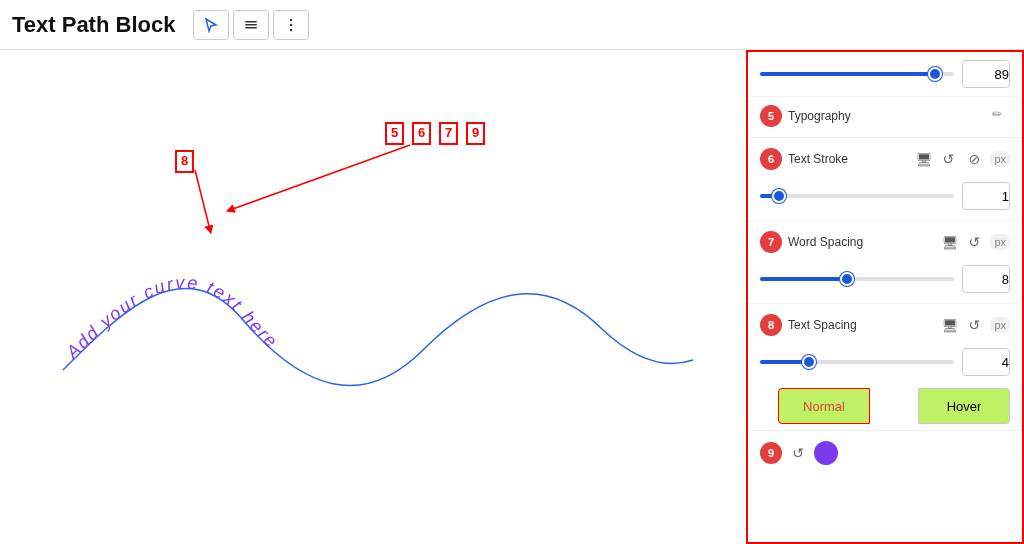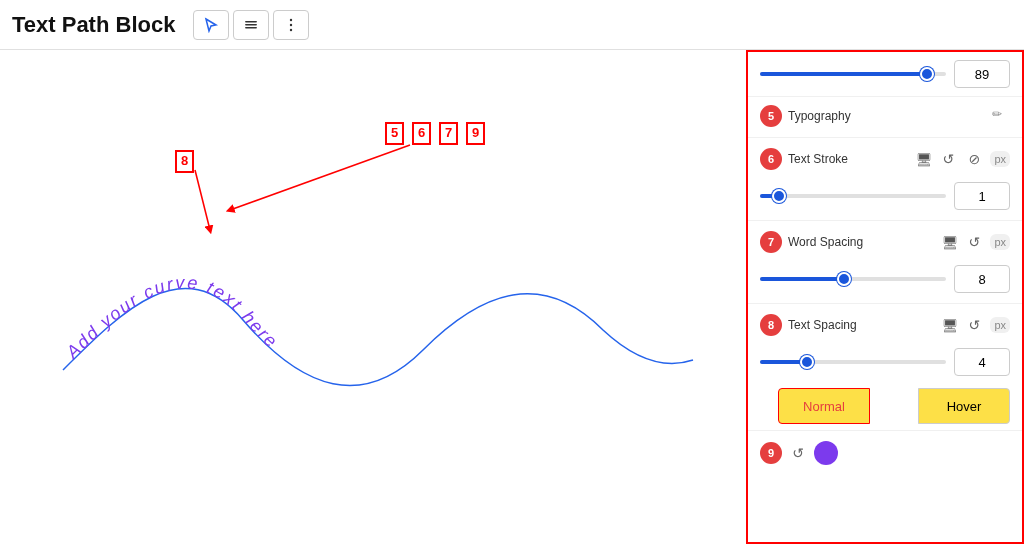--- a/index.html
+++ b/index.html
@@ -121,25 +121,25 @@
       top: 50%;
       transform: translate(-50%, -50%);
       width: 14px;
       height: 14px;
       background: #1a56db;
       border-radius: 50%;
       border: 2px solid #fff;
       box-shadow: 0 0 0 1px #1a56db;
     }
     .slider-value-input {
-      width: 56px;
+      width: 48px;
       height: 28px;
       border: 1px solid #ccc;
       border-radius: 4px;
-      text-align: center;
+      text-align: right;
       font-size: 13px;
     }
 
     
     .section-header {
       display: flex;
       align-items: center;
       padding: 8px 12px;
       gap: 6px;
       background: #fff;
@@ -196,21 +196,21 @@
     
     .tab-row {
       display: flex;
       margin: 4px 12px 4px 30px;
       gap: 0;
     }
     .tab-btn {
       flex: 1;
       height: 36px;
       border: 1.5px solid #ccc;
-      background: #fde047;
+      background: #bef264;
       font-size: 13px;
       cursor: pointer;
       font-weight: 500;
     }
     .tab-btn.active {
       border-color: red;
       color: #e53e3e;
     }
     .tab-btn:first-child {
       border-radius: 4px 0 0 4px;

